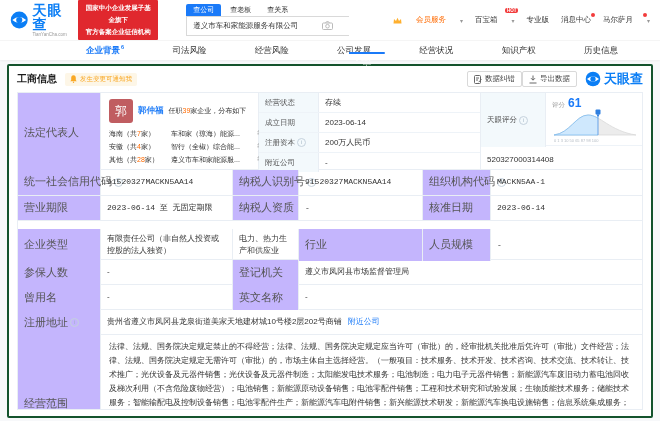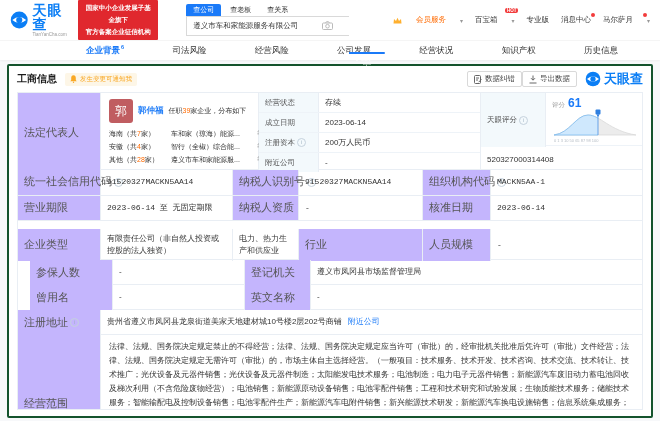--- a/index.html
+++ b/index.html
@@ -39,21 +39,21 @@
   .head-right{margin-left:auto;display:flex;align-items:center;}
   .hbtn{display:flex;align-items:center;gap:3px;border:1px solid #d9d9d9;border-radius:2px;padding:2px 6px;font-size:7.5px;color:#444;background:#fff;cursor:pointer;}
   .watermark{display:flex;align-items:center;gap:3px;margin-left:8px;}
   .wm-text{font-size:13px;font-weight:bold;color:#0b7ef5;}
   
   .grid{margin:0 8px 6px;border:1px solid #e9eef4;font-size:8px;color:#333;flex:1;display:flex;flex-direction:column;overflow:hidden;}
   .row{display:grid;border-bottom:1px solid #e9eef4;}
   .row:last-child{border-bottom:none;}
   .r1{grid-template-columns:83px 158px 222px 163px;height:76px;}
   .r246{grid-template-columns:83px 132px 66px 124px 68px 1fr;font-family:Liberation Mono, monospace;}
-  .r56{grid-template-columns:83px 132px 66px 1fr;margin-left:12px;}
+  .r56{grid-template-columns:83px 132px 66px 1fr;}
   .r78{grid-template-columns:83px 1fr;}
   .h26{height:26px;}.h30{min-height:30px;margin-top:8px;}.h24{height:24px;}
   .rscope{flex:1;}
   .cell{padding:4px 6px;border-right:1px solid #e9eef4;line-height:1.5;word-break:break-all;box-sizing:border-box;}
   .row>.cell:last-child{border-right:none;}
   .lc{background:#c4b5fd;color:#555;font-size:11px;display:flex;align-items:center;gap:2px;white-space:nowrap;word-break:keep-all;}
   .vc{display:flex;align-items:center;}
   .info{display:inline-block;width:7px;height:7px;border:1px solid #c5d2dd;border-radius:50%;font-size:5px;line-height:6.5px;text-align:center;color:#9ab0c0;flex:none;}
   .info::after{content:"i";}
   .subrows{display:flex;flex-direction:column;padding:0;border-right:1px solid #e9eef4;}

